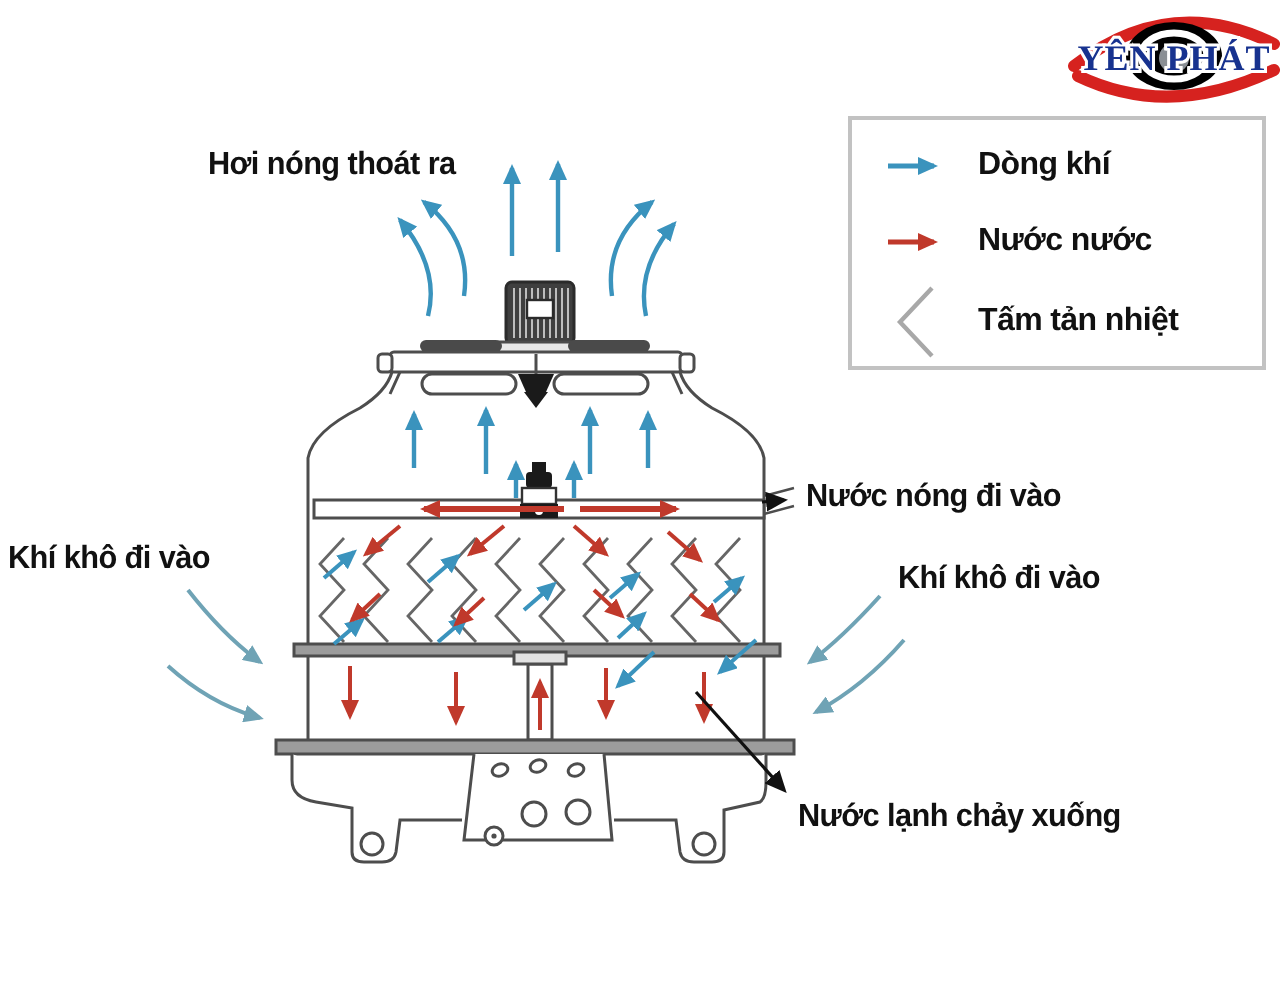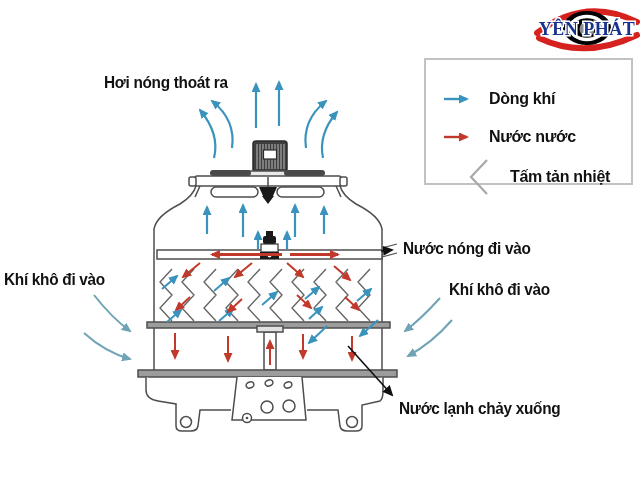--- a/index.html
+++ b/index.html
@@ -15,23 +15,23 @@
   #diagram{position:absolute;left:0;top:0;}
   .air{stroke:var(--air);}
   .water{stroke:var(--water);}
   .side{stroke:var(--side-air);}
   .blk{stroke:var(--label);}
   .legend{
     position:absolute;left:424px;top:58px;width:205px;height:123px;
     border:2px solid var(--legend-border);background:#fff;box-sizing:content-box;
   }
   .legend-row{display:flex;align-items:center;gap:11px;padding-left:16px;}
-  .legend-row.r1{height:38px;padding-top:4px;margin-top:16px;}
+  .legend-row.r1{height:38px;padding-top:4px;}
   .legend-row.r2{height:38px;}
-  .legend-row.r3{height:42px;justify-content:center;}
+  .legend-row.r3{height:42px;}
   .legend-label{font-weight:700;font-size:16px;color:var(--label);letter-spacing:-0.3px;}
   .logo{position:absolute;left:534px;top:1px;width:106px;height:56px;}
 </style>
 </head>
 <body>
 
 <div id="stage">
 
   <svg id="diagram" width="640" height="500" viewBox="0 0 640 500">
     <defs>

